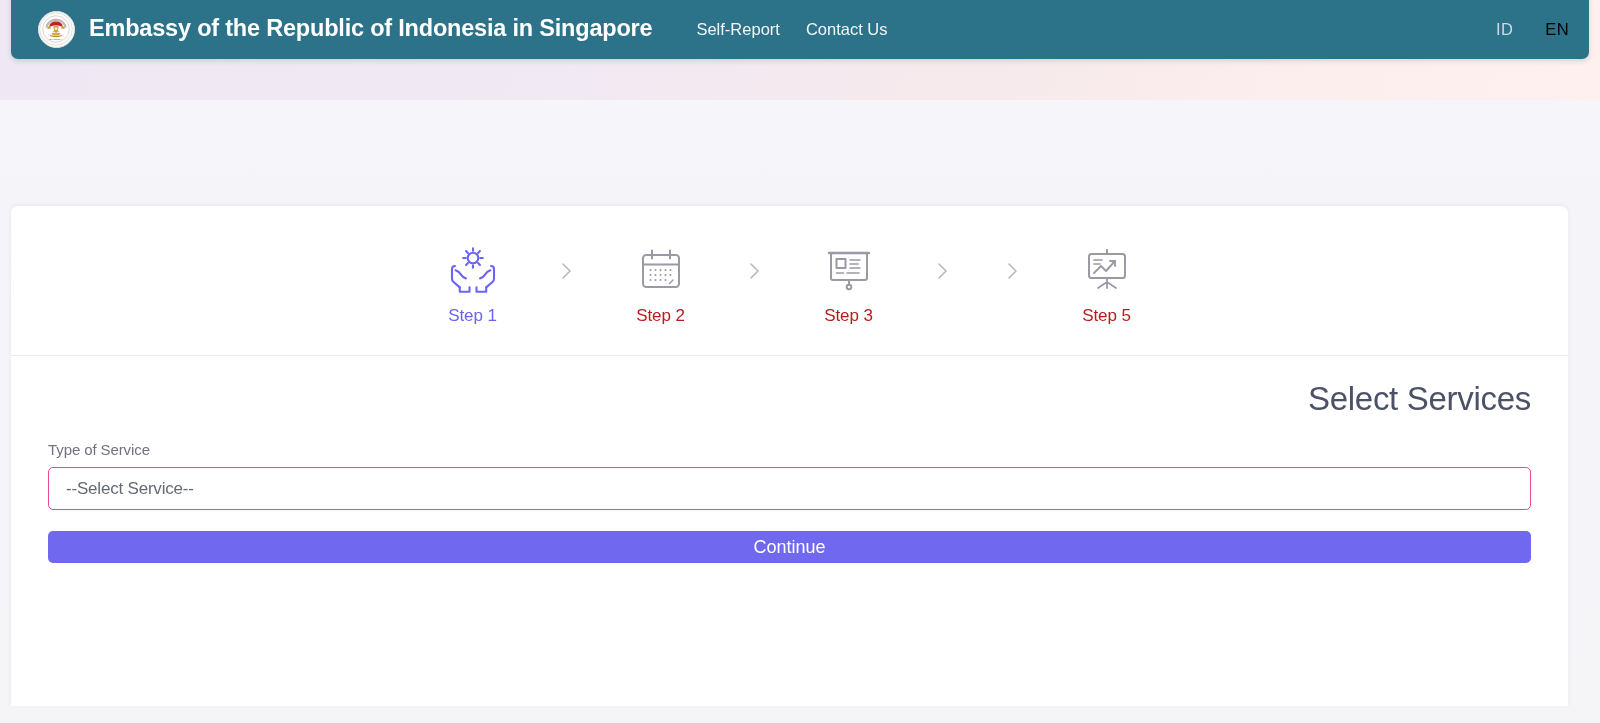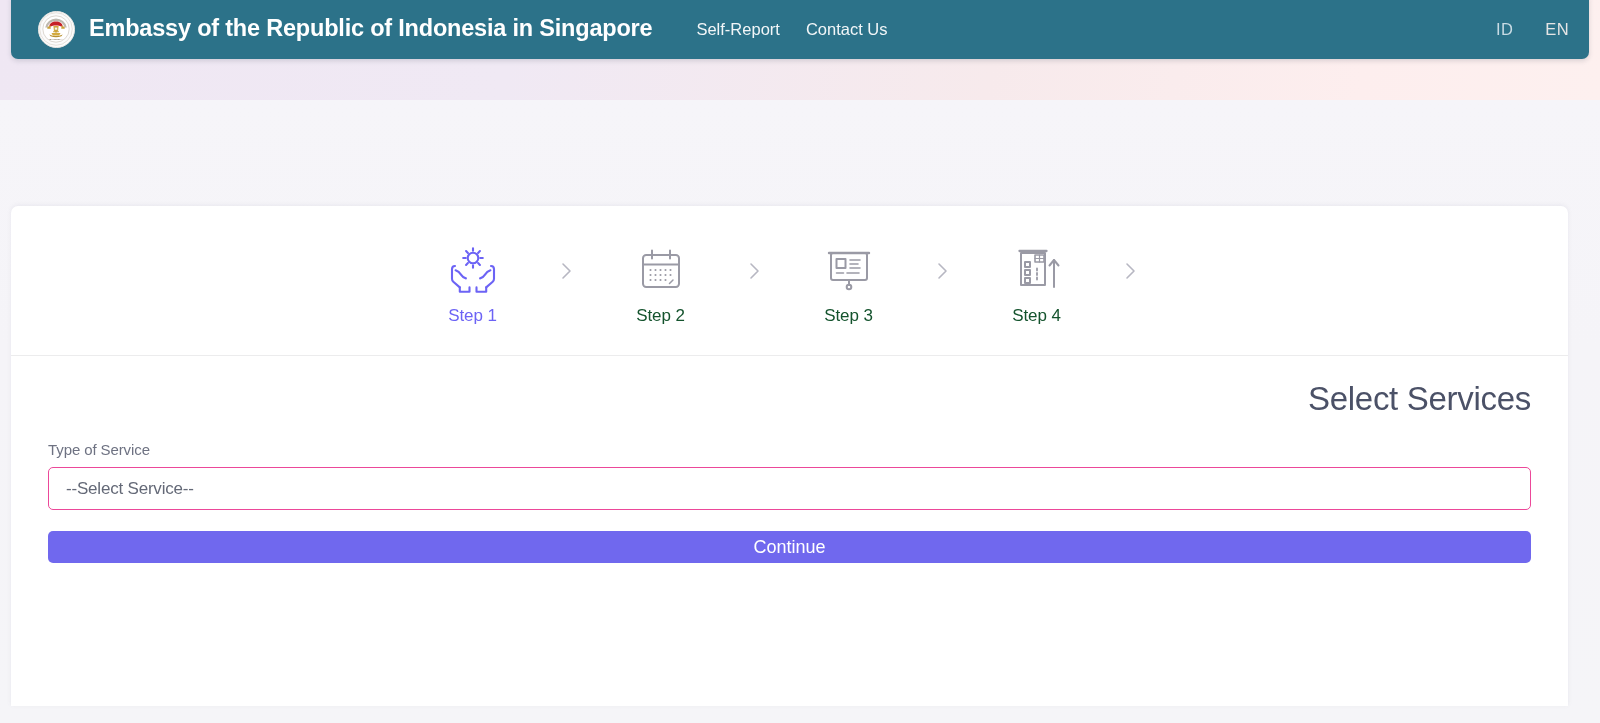--- a/index.html
+++ b/index.html
@@ -96,21 +96,21 @@
     padding-top: 3px;
     display: flex;
     gap: 32px;
   }
   .lang-item {
     font-size: 16.5px;
     cursor: pointer;
     letter-spacing: .4px;
   }
   .lang-item.inactive { color: #c8dbe4; }
-  .lang-item.active { color: #e5e5e5; }
+  .lang-item.active { color: #000000; }
 
   
   .card {
     position: absolute;
     left: 11px; top: 206px;
     width: 1557px;
     min-height: 500px;
     background: #ffffff;
     border-radius: 7px 7px 0 0;
     box-shadow: 0 -1px 4px rgba(120,120,150,.10);
@@ -136,21 +136,21 @@
   }
   .step-icon {
     height: 56px;
     display: flex;
     align-items: center;
     justify-content: center;
   }
   .step-label {
     margin-top: 9px;
     font-size: 17px;
-    color: #14532d;
+    color: #b91c1c;
     letter-spacing: -0.1px;
   }
   .step.active .step-label { color: #6c63f5; }
   .chev {
     width: 70px;
     display: flex;
     align-items: center;
     justify-content: center;
     padding-bottom: 26px;
   }
@@ -321,44 +321,40 @@
         </div>
         <div class="step-label">Step 3</div>
       </div>
 
       <div class="chev">
         <svg width="13" height="20" viewBox="0 0 13 20" fill="none" stroke="#b7b7c2" stroke-width="1.6" stroke-linecap="round" stroke-linejoin="round">
             <path d="M3 3l7 7-7 7"></path>
           </svg>
       </div>
 
-      <div class="step">
-        <div class="step-icon">
-          <svg width="52" height="52" viewBox="0 0 52 52" fill="none" stroke="#9a9aa5" stroke-width="2" stroke-linecap="round" stroke-linejoin="round">
-            <path d="M10 10h24v32H10z"></path>
-            <path d="M8.5 8h27" stroke-width="2.3"></path>
-            <rect x="14" y="19" width="5" height="5"></rect>
-            <rect x="14" y="27" width="5" height="5"></rect>
-            <rect x="14" y="35" width="5" height="5"></rect>
-            <rect x="24" y="12" width="9" height="7" stroke-width="1.6"></rect>
-            <path d="M24 15.5h9M28.5 12v7" stroke-width="1.2"></path>
-            <path d="M26 25.5v2M26 30v2M26 34.5v2" stroke-width="1.8"></path>
-            <path d="M43 44V17" stroke-width="2"></path>
-            <path d="M38.5 22.5L43 17l4.5 5.5" stroke-width="2"></path>
-          </svg>
-        </div>
-        <div class="step-label">Step 4</div>
-      </div>
 
       <div class="chev">
         <svg width="13" height="20" viewBox="0 0 13 20" fill="none" stroke="#b7b7c2" stroke-width="1.6" stroke-linecap="round" stroke-linejoin="round">
             <path d="M3 3l7 7-7 7"></path>
           </svg>
       </div>
 
+      <div class="step">
+        <div class="step-icon">
+          <svg width="52" height="50" viewBox="0 0 52 50" fill="none" stroke="#9a9aa5" stroke-width="2" stroke-linecap="round" stroke-linejoin="round">
+            <rect x="8" y="10" width="36" height="24" rx="2.6"></rect>
+            <path d="M26 6v4"></path>
+            <path d="M26 34v10M26 38l-9 6M26 38l9 6" stroke-width="1.8"></path>
+            <path d="M13 16h8M13 20h6" stroke-width="1.7"></path>
+            <path d="M13 29l7-7 5 5 9-10" stroke-width="1.9"></path>
+            <path d="M29 17h5v5" stroke-width="1.9"></path>
+          </svg>
+        </div>
+        <div class="step-label">Step 5</div>
+      </div>
 
     </div>
 
     <div class="form">
       <div class="form-title">Select Services</div>
 
       <div class="field-label">Type of Service</div>
 
       <div class="select-box">
         <span>--Select Service--</span>

